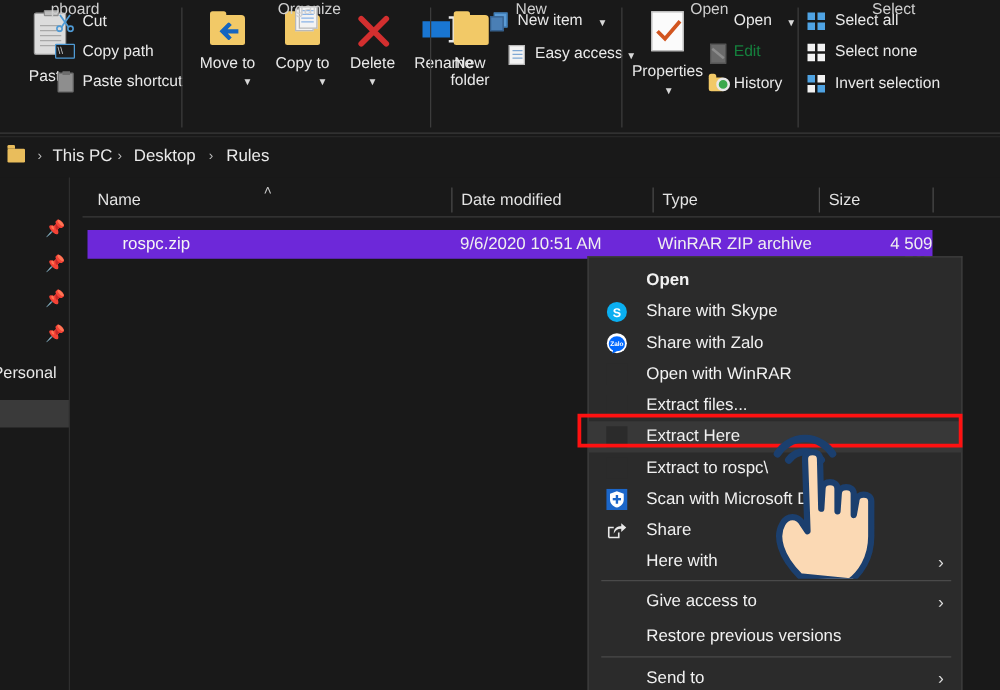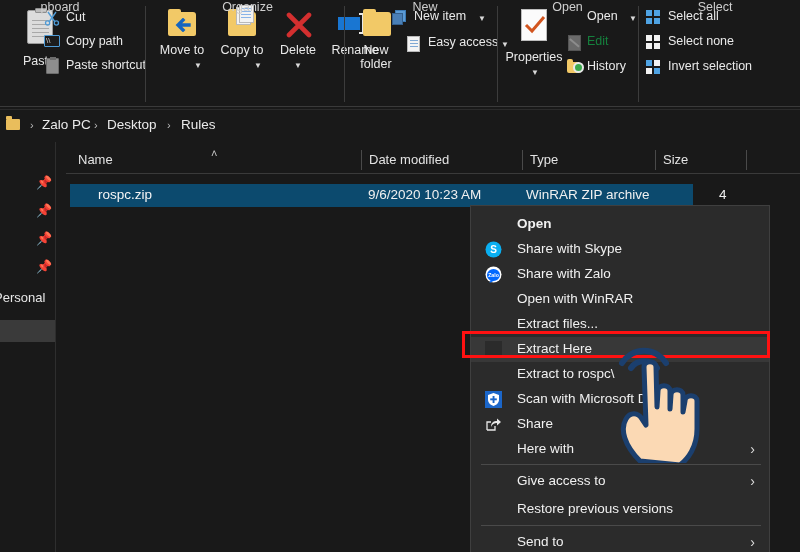--- a/index.html
+++ b/index.html
@@ -39,21 +39,21 @@
   .crumb { position:absolute; font-size: 13.5px; color: #eaeaea; top: 7px; }
   .crumb-sep { position:absolute; font-size: 11px; color: #bdbdbd; top: 9px; }
 
   
   .colhead { position: absolute; left: 66px; top: 146px; width: 734px; height: 28px; border-bottom: 1px solid #3a3a3a; }
   .col-title { position: absolute; top: 6px; font-size: 13px; color: #e3e3e3; }
   .col-div { position: absolute; top: 4px; width: 1px; height: 20px; background: #4a4a4a; }
   .sort-arrow { position:absolute; top:1px; font-size:11px; color:#c9c9c9; }
 
   
-  .filerow { position: absolute; left: 70px; top: 184px; width: 623px; height: 23px; background: #0c4a6e; }
+  .filerow { position: absolute; left: 70px; top: 184px; width: 676px; height: 23px; background: #6d28d9; }
   .filerow .fname { position: absolute; left: 28px; top: 3px; font-size: 13.5px; color: #f5f5f5; }
   .filerow .fdate { position: absolute; left: 298px; top: 3px; font-size: 13.5px; color: #f0f0f0; }
   .filerow .ftype { position: absolute; left: 456px; top: 3px; font-size: 13.5px; color: #f0f0f0; }
   .filerow .fsize { position: absolute; left: 634px; top: 3px; font-size: 13.5px; color: #f0f0f0; text-align:right; }
 
   
   .leftnav { position: absolute; left: 0; top: 142px; width: 56px; height: 410px; background: #191919; }
   .nav-personal { position:absolute; left:-6px; font-size:13px; color:#e7e7e7; white-space:nowrap; }
   .pin { position: absolute; width: 13px; height: 13px; color:#b6b6b6; font-size: 13px; line-height: 13px; }
   .nav-sel { position:absolute; left:0; width:56px; height:22px; background:#3a3a3a; }
@@ -283,21 +283,21 @@
     </div>
 
     <div class="ribbon-labels"></div>
     <div class="ribbon-bottom-line"></div>
     <div class="ribbon-bottom-line2"></div>
   </div>
 
   <div class="crumbbar">
     <span class="crumb-folder"></span>
     <span class="crumb-sep" style="left:30px;">›</span>
-    <span class="crumb" style="left:42px;">Zalo PC</span>
+    <span class="crumb" style="left:42px;">This PC</span>
     <span class="crumb-sep" style="left:94px;">›</span>
     <span class="crumb" style="left:107px;">Desktop</span>
     <span class="crumb-sep" style="left:167px;">›</span>
     <span class="crumb" style="left:181px;">Rules</span>
   </div>
 
   <div class="leftnav">
 
     <div>
       <span class="pin" style="left:36px; top:34px;">📌</span>
@@ -331,21 +331,21 @@
     <div class="col-div" style="left:680px;"></div>
   </div>
 
   <div class="filerow">
     <span class="ic rarbox" style="left:6px; top:3px; width:17px; height:17px;">
       <i style="left:0;top:0;width:5px;height:5px;background:#e03a3a;"></i><i style="left:6px;top:0;width:5px;height:5px;background:#2fae4e;"></i><i style="left:12px;top:0;width:5px;height:5px;background:#2f6fd0;"></i>
       <i style="left:0;top:6px;width:5px;height:5px;background:#f2a93b;"></i><i style="left:6px;top:6px;width:5px;height:5px;background:#f7f7f7;"></i><i style="left:12px;top:6px;width:5px;height:5px;background:#9b59b6;"></i>
       <i style="left:0;top:12px;width:5px;height:5px;background:#2fae4e;"></i><i style="left:6px;top:12px;width:5px;height:5px;background:#e03a3a;"></i><i style="left:12px;top:12px;width:5px;height:5px;background:#f2a93b;"></i>
     </span>
     <span class="fname">rospc.zip</span>
-    <span class="fdate">9/6/2020 10:23 AM</span>
+    <span class="fdate">9/6/2020 10:51 AM</span>
     <span class="ftype">WinRAR ZIP archive</span>
     <span class="fsize">4 509 765</span>
   </div>
 
   <div class="ctxmenu">
 
     <div class="mi bold" style="top:6px;">
       <span class="mlabel">Open</span>
     </div>
 

